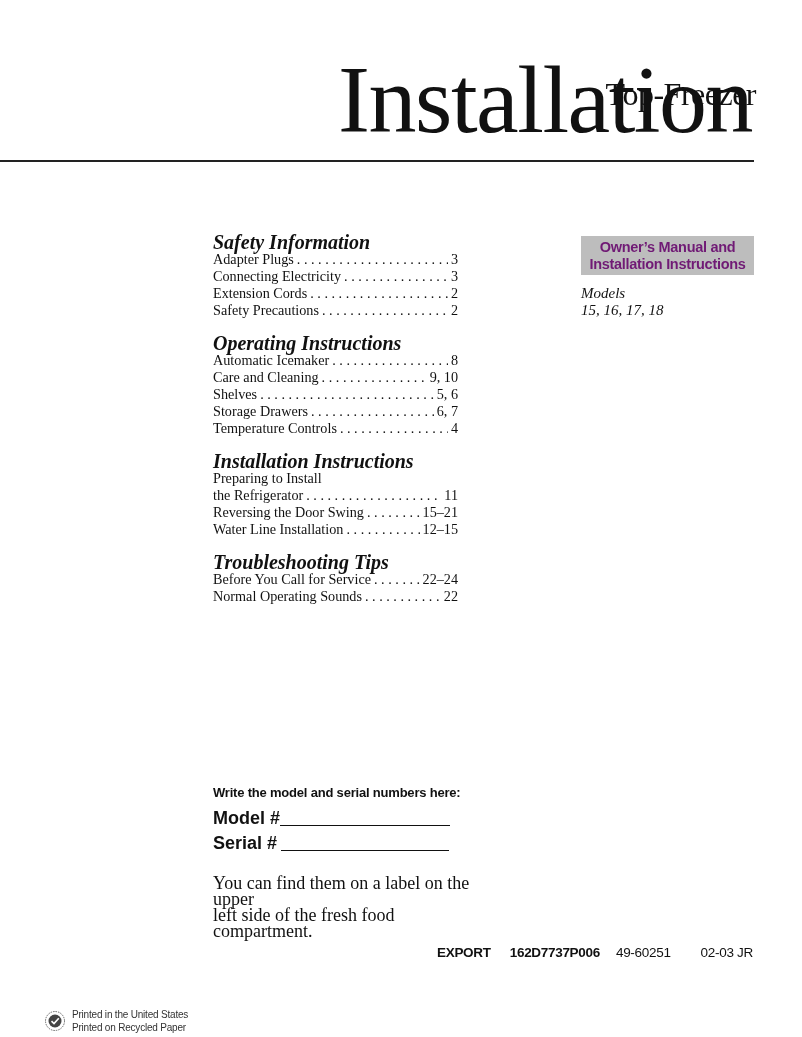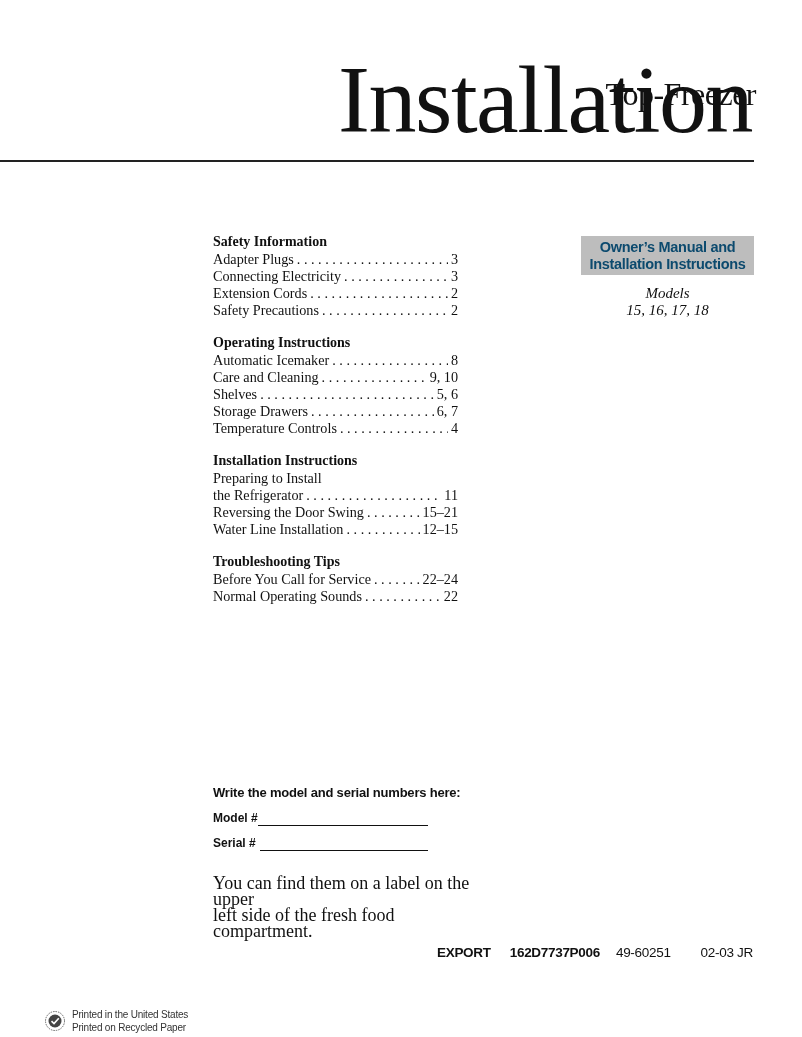--- a/index.html
+++ b/index.html
@@ -6,33 +6,33 @@
   body { width:802px; height:1037px; position:relative; overflow:hidden; color:#111; }
   .serif { font-family: "Liberation Serif", "DejaVu Serif", serif; }
   .sans { font-family: "Liberation Sans", "DejaVu Sans", sans-serif; }
 
   .subtitle { position:absolute; right:46px; top:29px; font-size:32px; line-height:36px; letter-spacing:-0.5px;margin-top:47px; }
   .title { position:absolute; right:50px; top:52px; font-size:96px; line-height:96px; letter-spacing:-1.5px; }
   .rule { position:absolute; left:0; top:160px; width:754px; height:2px; background:#222; }
 
   .toc { position:absolute; left:213px; top:233px; width:245px; font-size:14.2px; line-height:17px; }
   .toc-section { margin-bottom:15px; }
-  .toc-heading { font-weight:bold; font-size:14px; line-height:18px; }
+  .toc-heading { font-style:italic; font-weight:bold; font-size:20px; line-height:18px; }
   .toc-row { display:flex; white-space:nowrap; }
   .toc-row .lbl { flex:0 0 auto; }
   .toc-row .dots { flex:1 1 auto; overflow:hidden; letter-spacing:2px; margin:0 3px; }
   .toc-row .dots::before { content:". . . . . . . . . . . . . . . . . . . . . . . . . . . . . . . . . . . ."; letter-spacing:0; }
   .toc-row .pg { flex:0 0 auto; }
 
-  .manual-box { position:absolute; left:581px; top:236px; width:173px; height:39px; background:#bdbdbd; font-weight:bold; font-size:14.5px; line-height:17px; text-align:center; display:flex; flex-direction:column; justify-content:center; color:#0c4a6e; letter-spacing:-0.3px; }
-  .models { position:absolute; left:581px; top:285px; width:173px; text-align:center; font-style:italic; font-size:15px; line-height:17px; }
+  .manual-box { position:absolute; left:581px; top:236px; width:173px; height:39px; background:#bdbdbd; font-weight:bold; font-size:14.5px; line-height:17px; text-align:center; display:flex; flex-direction:column; justify-content:center; color:#701a75; letter-spacing:-0.3px; }
+  .models { position:absolute; left:581px; top:285px; width:173px; text-align:left; font-style:italic; font-size:15px; line-height:17px; }
 
   .record { position:absolute; left:213px; top:785px; width:260px; }
   .record-head { font-weight:bold; font-size:13px; line-height:16px; letter-spacing:-0.2px; }
-  .record-field { font-weight:bold; font-size:12px; line-height:16px; margin-top:9px; display:flex; align-items:flex-end; }
+  .record-field { font-weight:bold; font-size:18px; line-height:16px; margin-top:9px; display:flex; align-items:flex-end; }
   .record-field .line { display:inline-block; border-bottom:1px solid #111; height:12px; }
   .record-note { font-size:18px; line-height:16px; margin-top:24px; }
 
   .footer-left { position:absolute; left:44px; top:1008px; display:flex; align-items:center; gap:6px; }
   .seal { width:22px; height:22px; }
   .footer-left .txt { font-size:10px; line-height:13px; color:#333; letter-spacing:-0.2px; }
   .footer-right { position:absolute; right:49px; top:945px; font-size:13.5px; line-height:16px; display:flex; gap:0; white-space:nowrap; letter-spacing:-0.3px; }
   .footer-right .b { font-weight:bold; }
 </style>
 </head>

